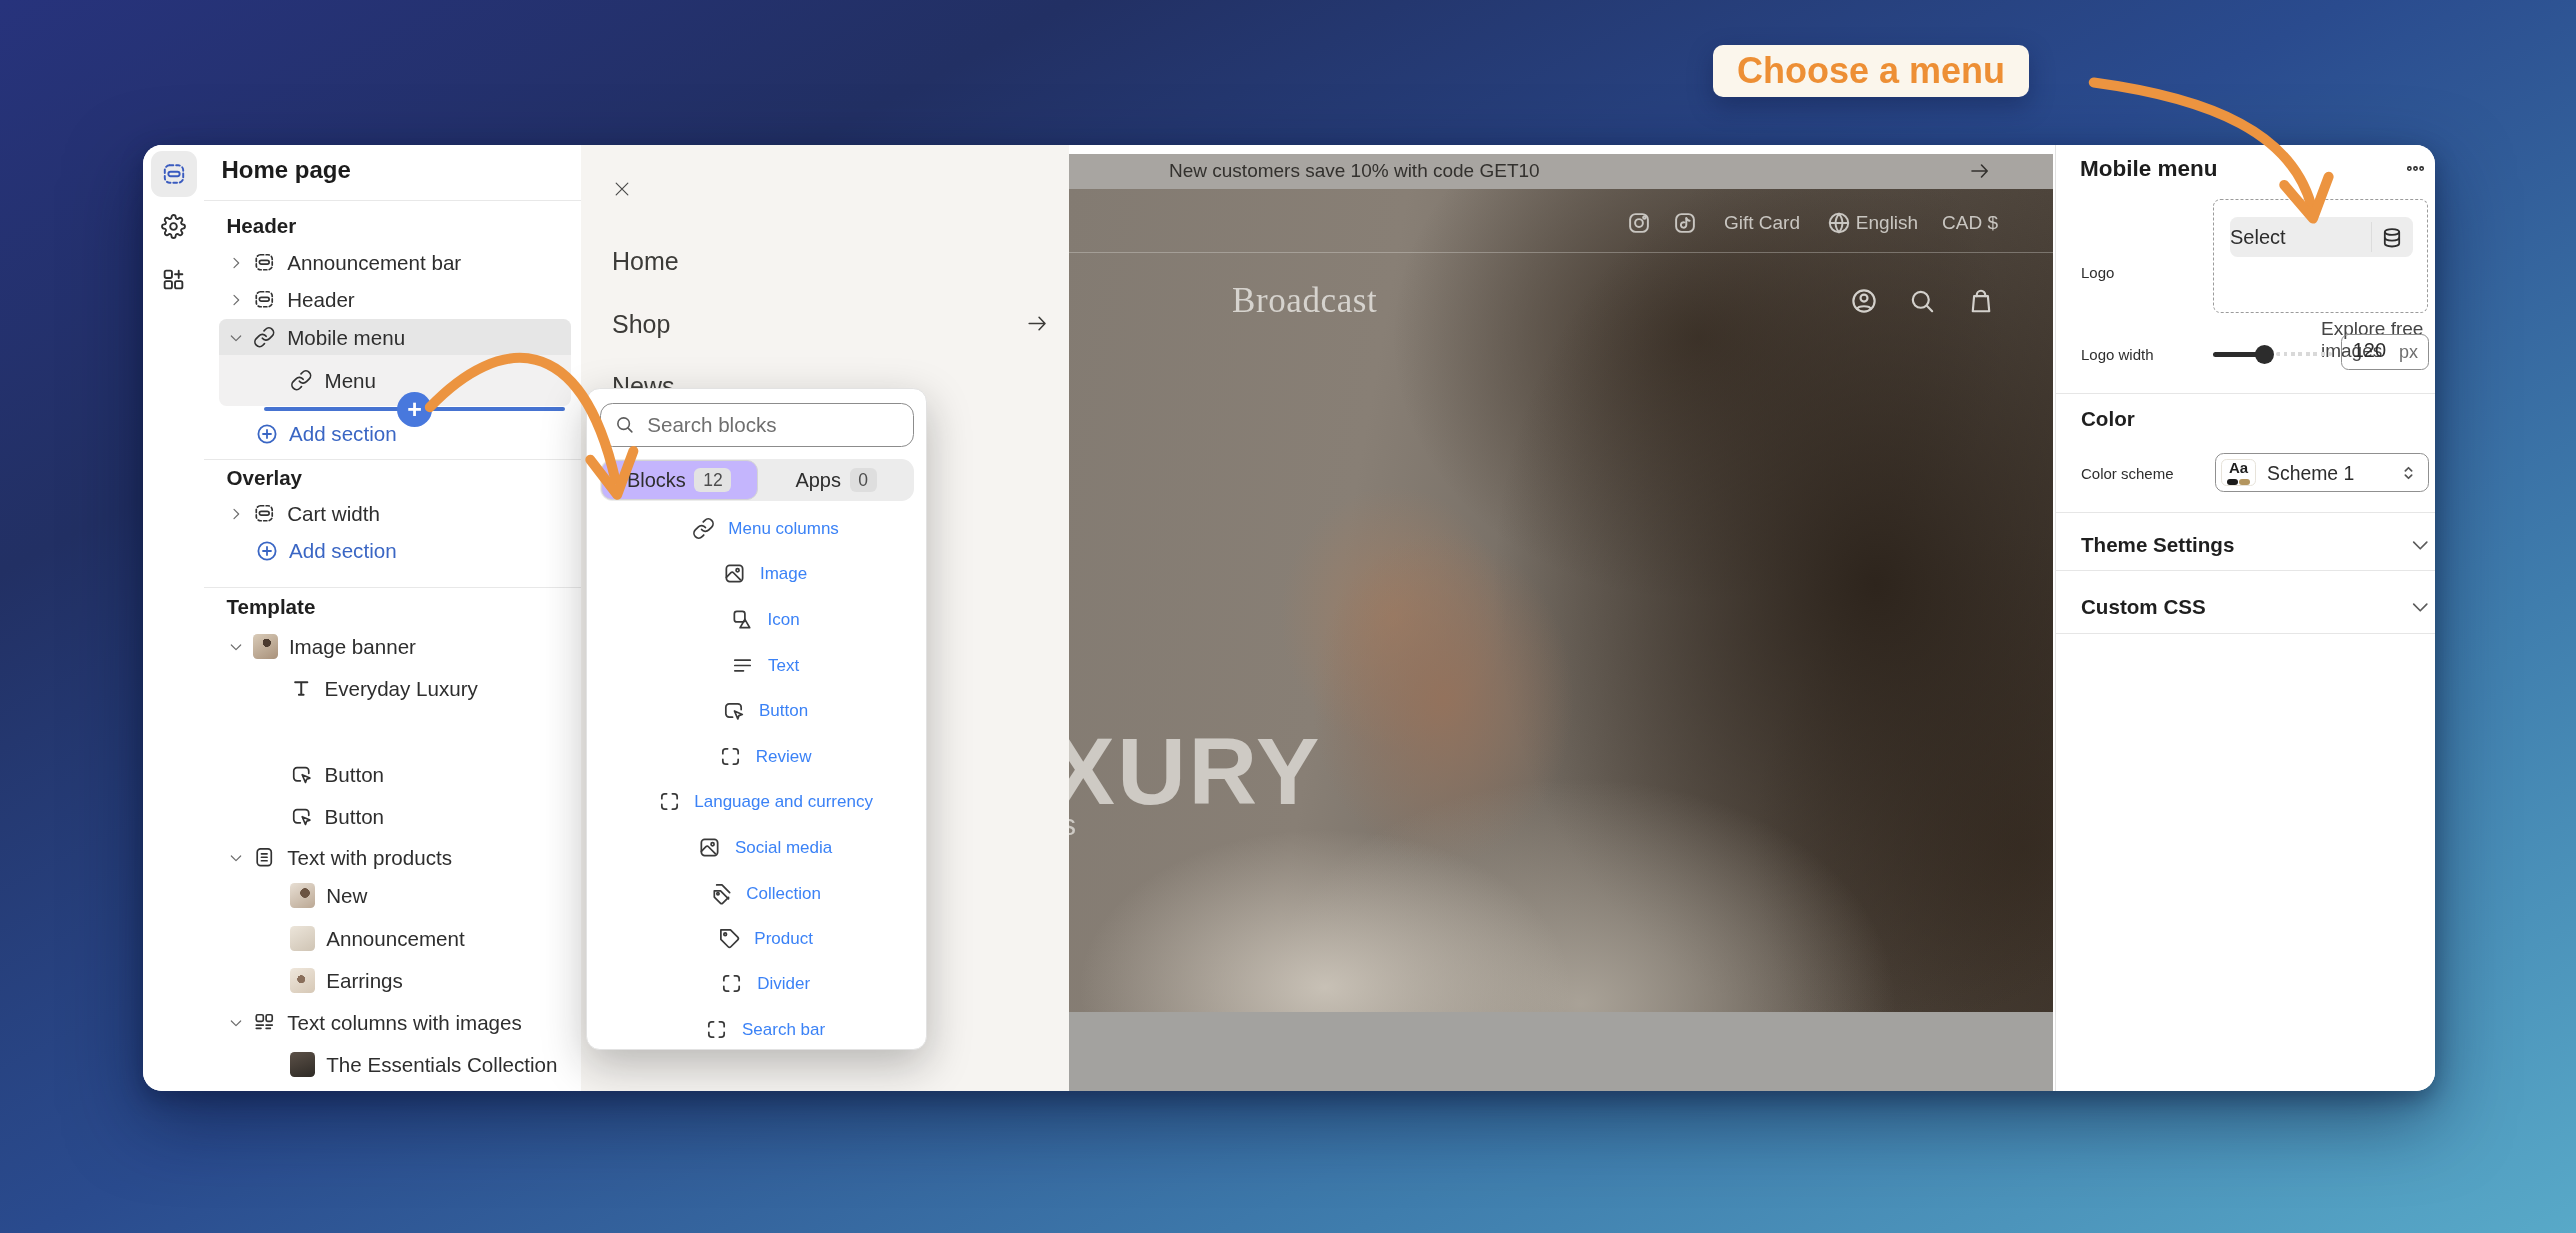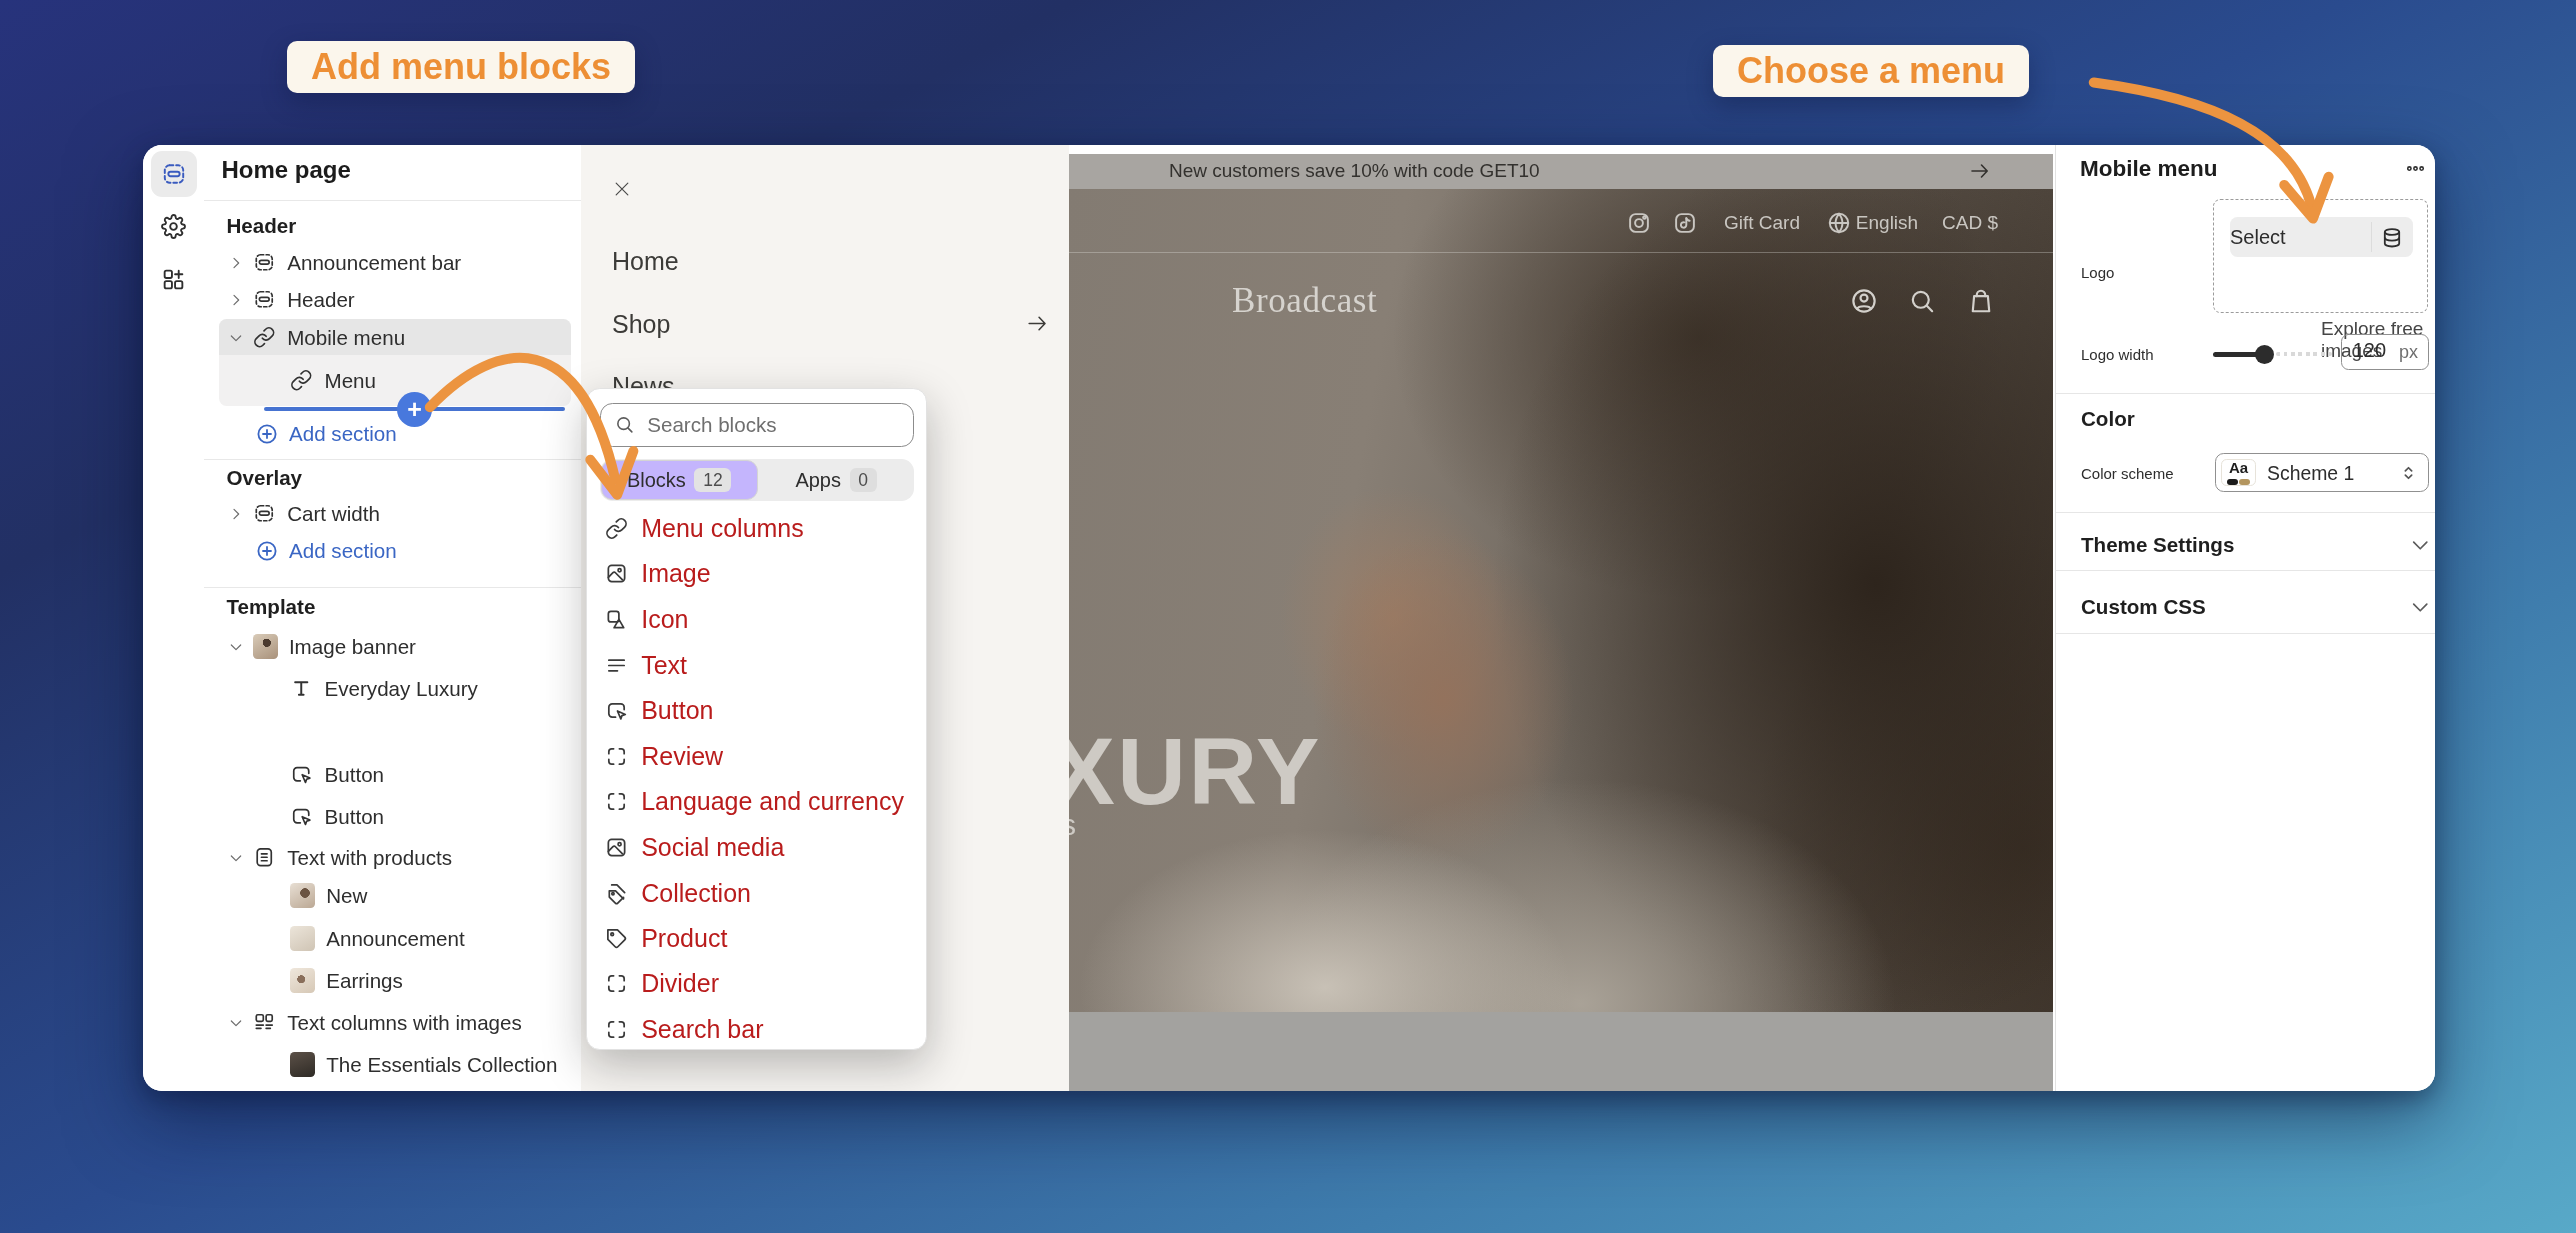--- a/index.html
+++ b/index.html
@@ -49,21 +49,21 @@
     border:0.6px solid #e2e2e2;box-shadow:0 15px 44px rgba(20,20,20,.28);z-index:6;}
   #popup .search{position:absolute;left:12.5px;top:13.7px;width:314px;height:44px;border:1.2px solid #8c8c8c;border-radius:12.5px;box-sizing:border-box;
     display:flex;align-items:center;gap:10px;padding:0 13.7px;background:#fff;}
   #popup .search svg{width:21px;height:21px;color:#5b5b5b;flex:none;}
   #popup .search input{border:none;outline:none;font-size:20.6px;color:#333;width:100%;font-family:"Liberation Sans",sans-serif;background:transparent;}
   #popup .search input::placeholder{color:#6f6f6f;}
   .tabs{position:absolute;left:12.5px;top:70px;width:314px;height:42px;background:#ececec;border-radius:12.5px;display:flex;}
   .tab{flex:1;display:flex;align-items:center;justify-content:center;gap:8.7px;font-size:20px;color:#2e2e2e;}
   .tab.active{background:#c4b5fd;border:1.2px solid #d4d4d4;border-radius:11.2px;margin:1.2px;box-sizing:border-box;}
   .badge{background:#e3e3e3;border-radius:6.2px;padding:1.9px 8.7px;font-size:17.5px;color:#4d4d4d;}
-  .brow{position:absolute;left:0;width:100%;height:45px;display:flex;align-items:center;padding-left:17.5px;box-sizing:border-box;font-size:25px;color:#b91c1c;gap:13.7px;}
+  .brow{position:absolute;left:0;width:100%;height:45px;display:flex;align-items:center;padding-left:17.5px;box-sizing:border-box;font-size:17px;color:#3b82f6;gap:13.7px;justify-content:center;}
   .brow svg{width:23px;height:23px;color:#3a3a3a;flex:none;}
 
   
   #preview{position:absolute;left:926px;top:8.7px;width:984px;height:938px;overflow:hidden;background:#6f6760;}
   #annbar{position:absolute;left:0;top:0;width:100%;height:35px;background:#a8a5a1;}
   #annbar .txt{position:absolute;left:100px;top:17.5px;transform:translateY(-50%);font-size:19px;color:#33312e;}
   #annbar svg{position:absolute;left:899px;top:17.5px;transform:translateY(-50%);width:24px;height:24px;color:#33312e;stroke-width:1.6;}
   #photo{position:absolute;left:0;top:35px;width:100%;height:823px;
     background:
       radial-gradient(ellipse 350px 225px at 26% 97%, rgba(203,196,185,.95) 0%, rgba(203,196,185,0) 70%),
@@ -237,21 +237,20 @@
           <circle class="f" cx="17" cy="7" r="1.2"></circle>
         </symbol>
       <symbol id="i-tiktok" viewBox="0 0 24 24">
           <rect x="3.8" y="3.8" width="16.4" height="16.4" rx="5"></rect>
           <path d="M13.2 7.5v6.3a2.5 2.5 0 1 1-1.8-2.4"></path>
           <path d="M13.2 7.5c.4 1.4 1.6 2.3 3.1 2.4"></path>
         </symbol>
     </defs>
   </svg>
 
-  <div class="note" style="left:287px;top:41px;">Add menu blocks</div>
   <div class="note" style="left:1713px;top:45px;">Choose a menu</div>
 
   <div id="win">
 
     <div id="rail">
       <div class="active-btn">
         <svg class="icon" style="width:26px;height:26px" viewBox="0 0 42 42" width="26" height="26">
             <use href="#i-section"></use>
           </svg>
       </div>

